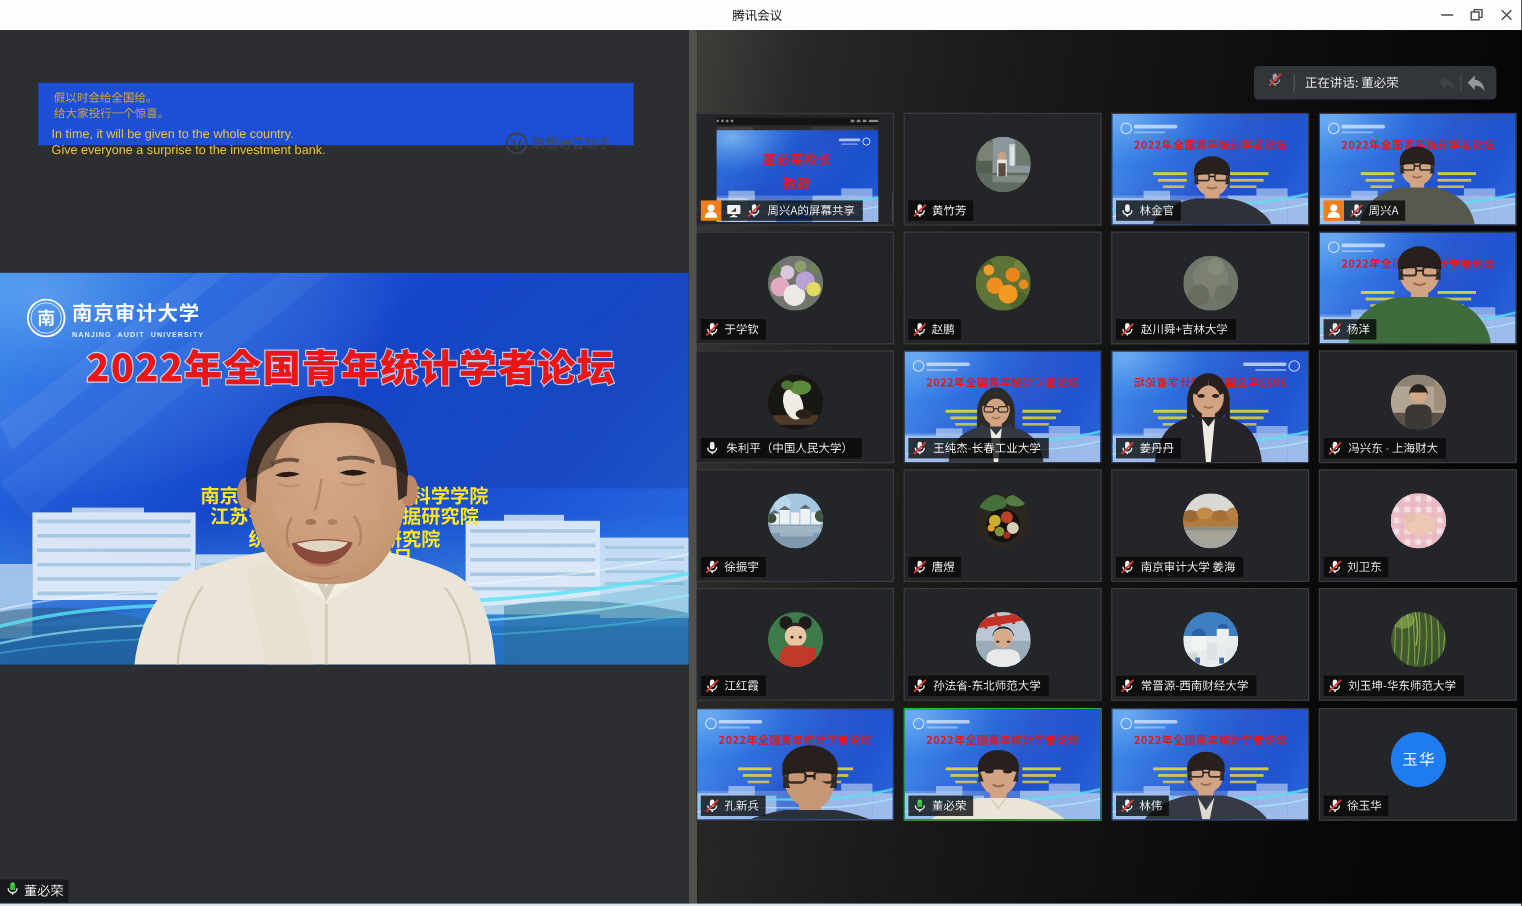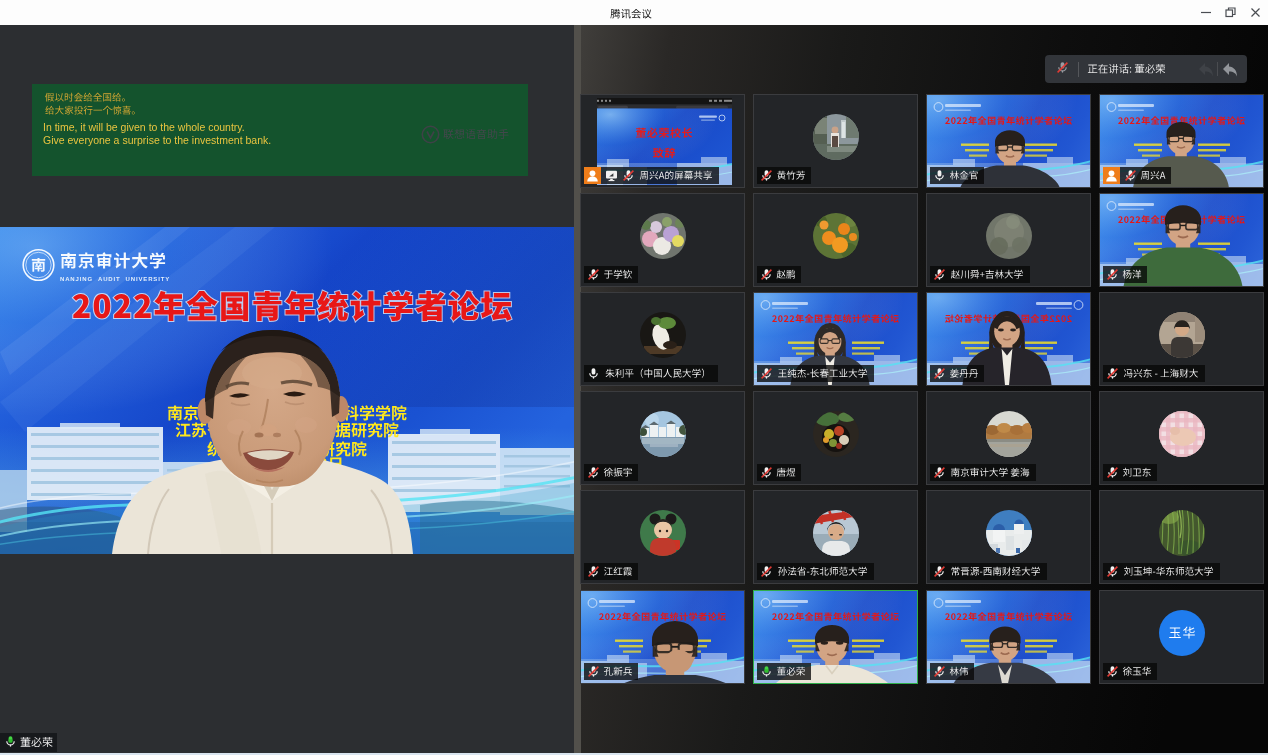--- a/index.html
+++ b/index.html
@@ -1,19 +1,19 @@
 <!DOCTYPE html>
 <html><head><meta charset="utf-8"><style>
 *{margin:0;padding:0;box-sizing:border-box}
 html,body{width:1268px;height:755px;overflow:hidden;background:#000;
   font-family:"Liberation Sans",sans-serif;position:relative}
 .abs{position:absolute}
 #titlebar{left:0;top:0;width:1268px;height:25px;background:#fdfdfd}
 #leftpanel{left:0;top:25px;width:574px;height:730px;background:#2c2e31}
-#subbox{left:32px;top:84px;width:496px;height:92px;background:#14532d}
+#subbox{left:32px;top:69px;width:496px;height:52px;background:#1d4ed8}
 #divider{left:574px;top:25px;width:7px;height:730px;background:#52504b}
 #rightpanel{left:581px;top:25px;width:687px;height:730px;
   background:linear-gradient(99deg,#403e3b 0px,#2a2826 90px,#1a1a19 260px,#0e0e0e 480px,#060606 687px)}
 #toolbar{left:1045px;top:55px;width:202px;height:28px;background:#32353a;border-radius:4px}
 #bottomstrip{left:0;top:753px;width:1268px;height:2px;background:#d9e5ef}
 .tile{position:absolute;width:165px;height:94px;background:#232528;border:1px solid #3b3c3f}
 .vtile{background:#10131c}
 .label{position:absolute;left:3px;bottom:3px;height:17px;background:rgba(8,8,8,.78);
   color:#fff;display:flex;align-items:center;padding:0 5px 0 2px;white-space:nowrap;z-index:5}
 .label svg{display:block}

